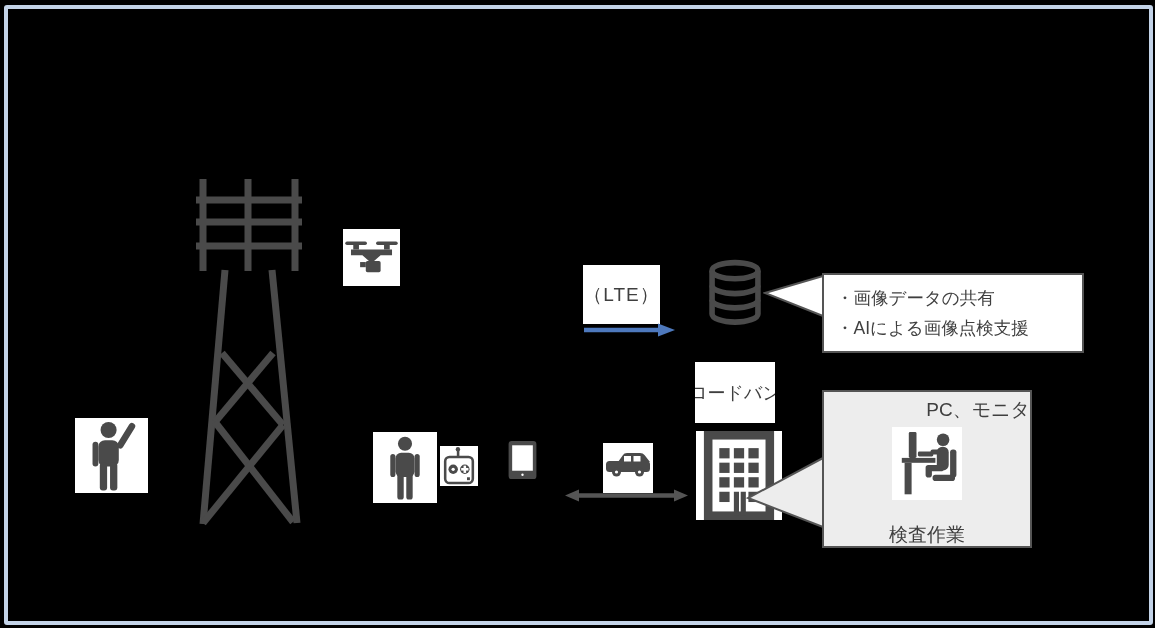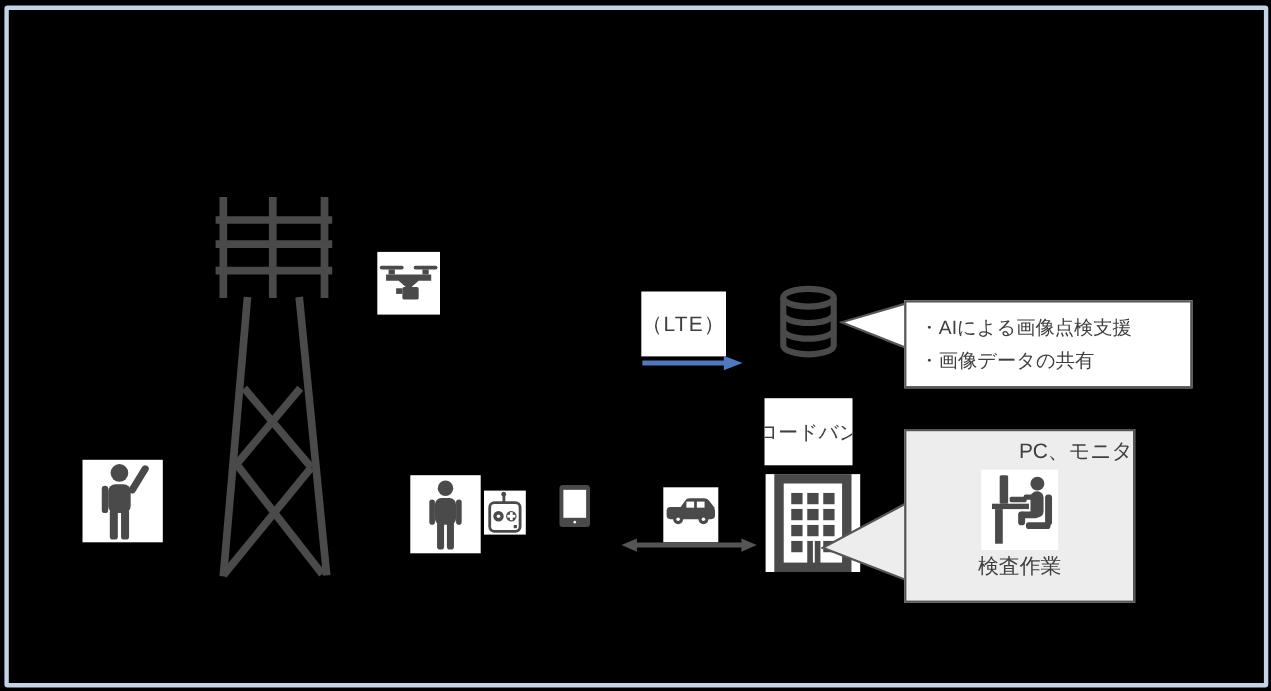--- a/index.html
+++ b/index.html
@@ -14,21 +14,21 @@
   .lte-box{left:583px;top:265px;width:77px;height:59px;font-size:19px;letter-spacing:1px;justify-content:center;}
   .bb-box{left:695px;top:362px;width:80px;height:61px;font-size:18px;white-space:nowrap;overflow:hidden;}
   .callout{position:absolute;left:822px;top:273px;width:262px;height:80px;box-sizing:border-box;
            background:var(--box_white);border:2px solid var(--outline_gray);
            display:flex;flex-direction:column;justify-content:center;padding-left:12px;}
   .callout div{font-size:17.5px;line-height:30px;color:var(--text_gray);}
   .panel{position:absolute;left:822px;top:390px;width:210px;height:158px;box-sizing:border-box;
          background:var(--panel_fill);border:2px solid var(--outline_gray);}
   .panel-title{margin-top:5px;text-align:right;font-size:19px;color:var(--text_gray);}
   .panel-iconbox{width:70px;height:73px;background:var(--box_white);margin:4px auto 0;}
-  .panel-caption{margin-top:2px;text-align:center;font-size:19px;color:var(--text_gray);}
+  .panel-caption{margin-top:22px;text-align:center;font-size:19px;color:var(--text_gray);}
   svg{display:block;}
 </style>
 </head>
 <body>
 
 <div id="stage">
 
   <div class="frame"></div>
 
   <svg class="abs icon" style="left:176px;top:176px;width:140px;height:352px" viewBox="0 0 140 352">
@@ -118,22 +118,22 @@
       <path d="M13 43 c0 7 16.5 13 37 13 s37 -6 37 -13"></path>
       <path d="M13 66 c0 7 16.5 13 37 13 s37 -6 37 -13"></path>
     </g>
   </svg>
 
   <svg class="abs" style="left:763px;top:272px;width:61px;height:48px" viewBox="0 0 61 48">
     <polygon points="60,4 2,21 60,44" fill="var(--box_white)" stroke="var(--outline_gray)" stroke-width="2"></polygon>
   </svg>
 
   <div class="callout">
+    <div>・画像データの共有</div>
     <div>・AIによる画像点検支援</div>
-    <div>・画像データの共有</div>
   </div>
 
   <div class="wbox bb-box txt">
     <span>ブロードバンド</span>
   </div>
 
   <div class="wbox" style="left:603px;top:443px;width:50px;height:50px">
     <svg class="icon" viewBox="0 0 100 100" fill="currentColor">
       <path d="M30 38 l10 -14 q2 -4 8 -4 h26 q6 0 9 4 l11 14 z"></path>
       <rect x="6" y="36" width="88" height="22" rx="7"></rect>

